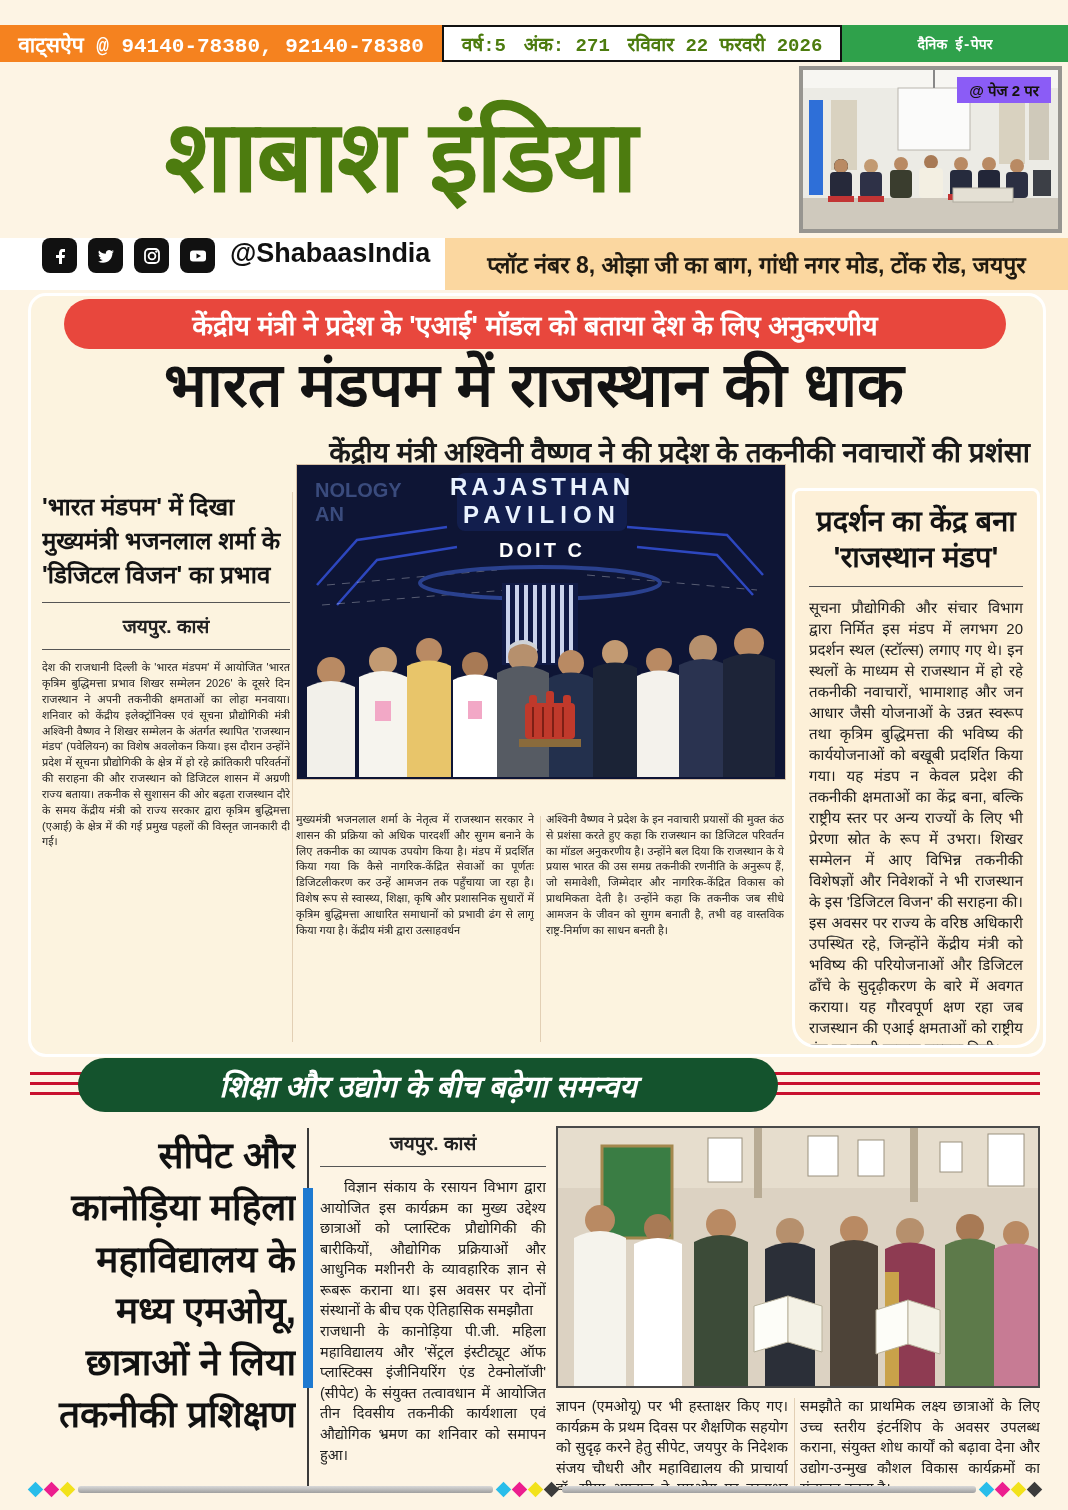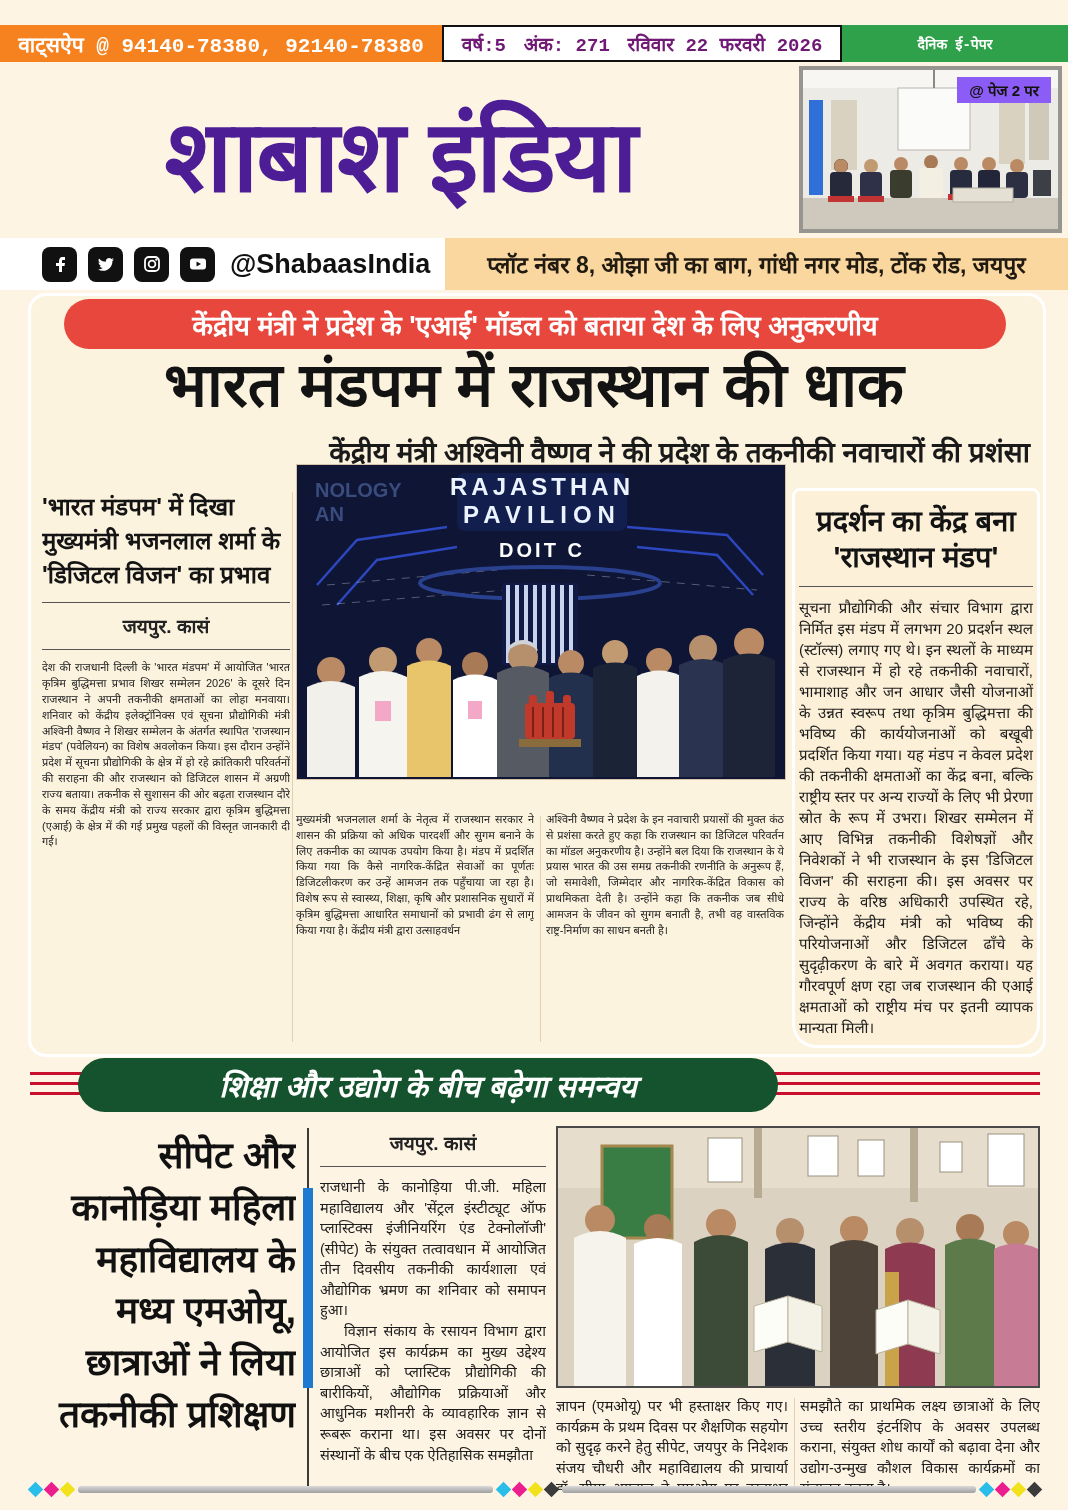--- a/index.html
+++ b/index.html
@@ -6,33 +6,33 @@
   body{
     width:1068px;height:1510px;position:relative;overflow:hidden;
     background:#fdf4e4;font-family:"Liberation Sans","DejaVu Sans",sans-serif;color:#161616;
   }
   .abs{position:absolute;}
   
   .topbar{left:0;top:25px;width:1068px;height:37px;display:flex;align-items:stretch;font-family:Liberation Mono, monospace;}
   .tb-orange{width:442px;background:#f5821f;color:#fff;font-weight:bold;font-size:21px;
     display:flex;align-items:center;justify-content:center;}
   .tb-center{width:400px;background:#fff;border:2px solid #111;box-sizing:border-box;
-    display:flex;align-items:center;justify-content:space-evenly;font-weight:bold;font-size:19px;color:#701a75;}
+    display:flex;align-items:center;justify-content:space-evenly;font-weight:bold;font-size:19px;color:#4d7c0f;}
   .tb-green{flex:1;background:#2fa14b;color:#fff;font-weight:bold;font-size:14px;
     display:flex;align-items:center;justify-content:center;}
   
   .masthead{left:55px;top:72px;width:690px;height:160px;display:flex;align-items:center;justify-content:center;
-    font-size:100px;font-weight:bold;letter-spacing:-2px;color:#4c1d95;white-space:nowrap;}
+    font-size:100px;font-weight:bold;letter-spacing:-2px;color:#4d7c0f;white-space:nowrap;}
   .page2photo{left:799px;top:66px;width:263px;height:167px;background:#fff;border:4px solid #979590;box-sizing:border-box;}
   .page2photo svg{display:block;}
   .badge{position:absolute;top:7px;right:7px;background:#8b5cf6;color:#15130e;font-weight:bold;
     font-size:15px;padding:3px 12px;}
   
   .socialbar{left:0;top:238px;width:1068px;height:52px;display:flex;}
-  .social-left{width:445px;background:#ffffff;display:flex;align-items:center;gap:11px;padding-left:42px;box-sizing:border-box;}
+  .social-left{width:445px;background:#ffffff;display:flex;align-items:flex-start;gap:11px;padding-left:42px;box-sizing:border-box;}
   .s-icon{width:35px;height:35px;background:#111;border-radius:8px;color:#fff;display:flex;align-items:center;justify-content:center;flex:none;}
   .s-icon svg{display:block;}
   .handle{font-weight:bold;font-size:27px;color:#111;margin-left:4px;}
   .sep{font-size:30px;font-weight:bold;color:#111;margin-left:10px;}
   .social-right{flex:1;background:#fbd7a0;display:flex;align-items:center;justify-content:center;
     font-weight:bold;font-size:23px;color:#201a10;}
   
   .main-panel{left:28px;top:293px;width:1012px;height:758px;background:#fcf3df;border:3px solid #fff;border-radius:18px;}
   .kicker{left:64px;top:299px;width:942px;height:50px;background:#e8473d;border-radius:27px;
     color:#fff;font-weight:bold;font-size:27px;display:flex;align-items:center;justify-content:center;}
@@ -43,21 +43,21 @@
   .lede{font-size:24px;font-weight:bold;line-height:1.42;color:#141414;}
   .rule{border:none;border-top:1.5px solid #555;margin:10px 0;}
   .byline{text-align:center;font-weight:bold;font-size:19px;color:#222;}
   .bodytext{font-size:11px;line-height:1.44;text-align:justify;color:#1c1c1c;}
   .lead-photo{left:296px;top:464px;width:488px;height:314px;border:1px solid #d8c2a8;background:#0e1535;}
   .col2{left:296px;top:812px;width:238px;height:236px;overflow:hidden;}
   .col3{left:546px;top:812px;width:238px;height:236px;overflow:hidden;}
   .vsep{width:1px;background:#e2cfb4;}
   
   .sidebar{left:792px;top:488px;width:248px;height:560px;background:#fdf0d8;border:3px solid #ffffff;
-    border-radius:8px 8px 24px 24px;box-sizing:border-box;padding:12px 4px;overflow:hidden;}
+    border-radius:8px 8px 24px 24px;box-sizing:border-box;padding:12px 14px;overflow:hidden;}
   .sb-head{font-size:29px;font-weight:bold;text-align:center;line-height:1.25;color:#131313;}
   .sb-body{font-size:15px;line-height:1.40;text-align:justify;color:#1c1c1c;}
   
   .banner2{left:30px;top:1058px;width:1010px;height:54px;}
   .b2lines{position:absolute;top:14px;height:26px;background:repeating-linear-gradient(#c8102e 0 3px,transparent 3px 10px);}
   .b2pill{position:absolute;left:48px;top:0;width:700px;height:54px;background:#14532d;border-radius:27px;
     color:#fff;font-weight:bold;font-size:30px;display:flex;align-items:center;justify-content:center;font-style:italic;}
   
   .headline2{left:36px;top:1130px;width:260px;height:330px;font-size:37px;font-weight:bold;
     text-align:right;line-height:1.4;color:#111;overflow:hidden;}
@@ -298,22 +298,22 @@
   <div class="b2pill">शिक्षा और उद्योग के बीच बढ़ेगा समन्वय</div>
 </div>
 
 <div class="abs headline2">सीपेट और कानोड़िया महिला महाविद्यालय के मध्य एमओयू, छात्राओं ने लिया तकनीकी प्रशिक्षण</div>
 <div class="abs divider2"></div>
 <div class="abs bluebar"></div>
 
 <div class="abs story2col1">
   <div class="byline2">जयपुर. कासं</div>
   <hr class="rule">
+  <div class="bodytext small indent">विज्ञान संकाय के रसायन विभाग द्वारा आयोजित इस कार्यक्रम का मुख्य उद्देश्य छात्राओं को प्लास्टिक प्रौद्योगिकी की बारीकियों, औद्योगिक प्रक्रियाओं और आधुनिक मशीनरी के व्यावहारिक ज्ञान से रूबरू कराना था। इस अवसर पर दोनों संस्थानों के बीच एक ऐतिहासिक समझौता</div>
   <div class="bodytext small">राजधानी के कानोड़िया पी.जी. महिला महाविद्यालय और 'सेंट्रल इंस्टीट्यूट ऑफ प्लास्टिक्स इंजीनियरिंग एंड टेक्नोलॉजी' (सीपेट) के संयुक्त तत्वावधान में आयोजित तीन दिवसीय तकनीकी कार्यशाला एवं औद्योगिक भ्रमण का शनिवार को समापन हुआ।</div>
-  <div class="bodytext small indent">विज्ञान संकाय के रसायन विभाग द्वारा आयोजित इस कार्यक्रम का मुख्य उद्देश्य छात्राओं को प्लास्टिक प्रौद्योगिकी की बारीकियों, औद्योगिक प्रक्रियाओं और आधुनिक मशीनरी के व्यावहारिक ज्ञान से रूबरू कराना था। इस अवसर पर दोनों संस्थानों के बीच एक ऐतिहासिक समझौता</div>
 </div>
 
 <div class="abs photo2">
   <svg width="480" height="258" viewBox="0 0 480 258">
     <rect width="480" height="258" fill="#dcd2c2"></rect>
     <rect x="0" y="0" width="480" height="60" fill="#e6ddcd"></rect>
     <rect x="44" y="18" width="70" height="92" fill="#3a7d44" stroke="#a4884e" stroke-width="3"></rect>
     <g fill="#ffffff" stroke="#9a917f">
       <rect x="150" y="10" width="34" height="44"></rect>
         <rect x="250" y="8" width="30" height="40"></rect>

